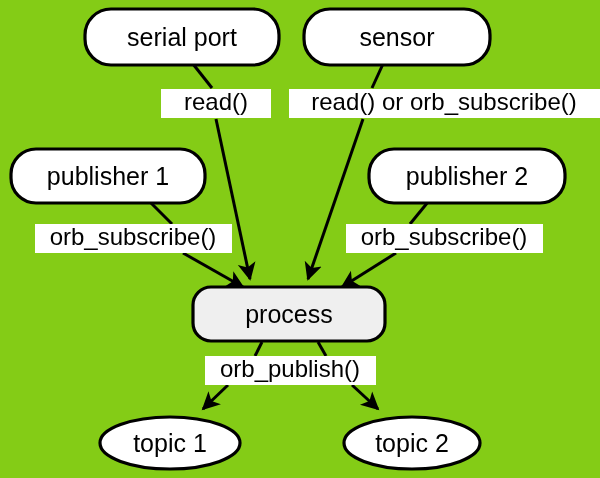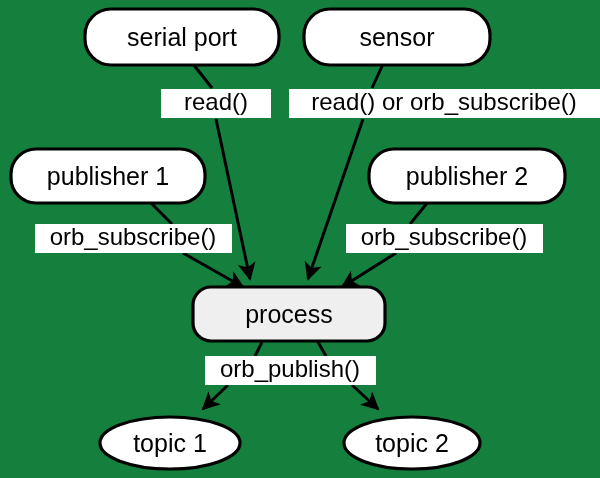--- a/index.html
+++ b/index.html
@@ -7,21 +7,21 @@
     padding: 0;
     background: #ffffff;
   }
   body {
     font-family: "Liberation Sans", sans-serif;
   }
   #canvas {
     position: relative;
     width: 600px;
     height: 478px;
-    background: #15803d;
+    background: #84cc16;
     overflow: hidden;
   }
   #diagram-svg {
     position: absolute;
     top: 0;
     left: 0;
     width: 600px;
     height: 478px;
   }
   .node-shape {

